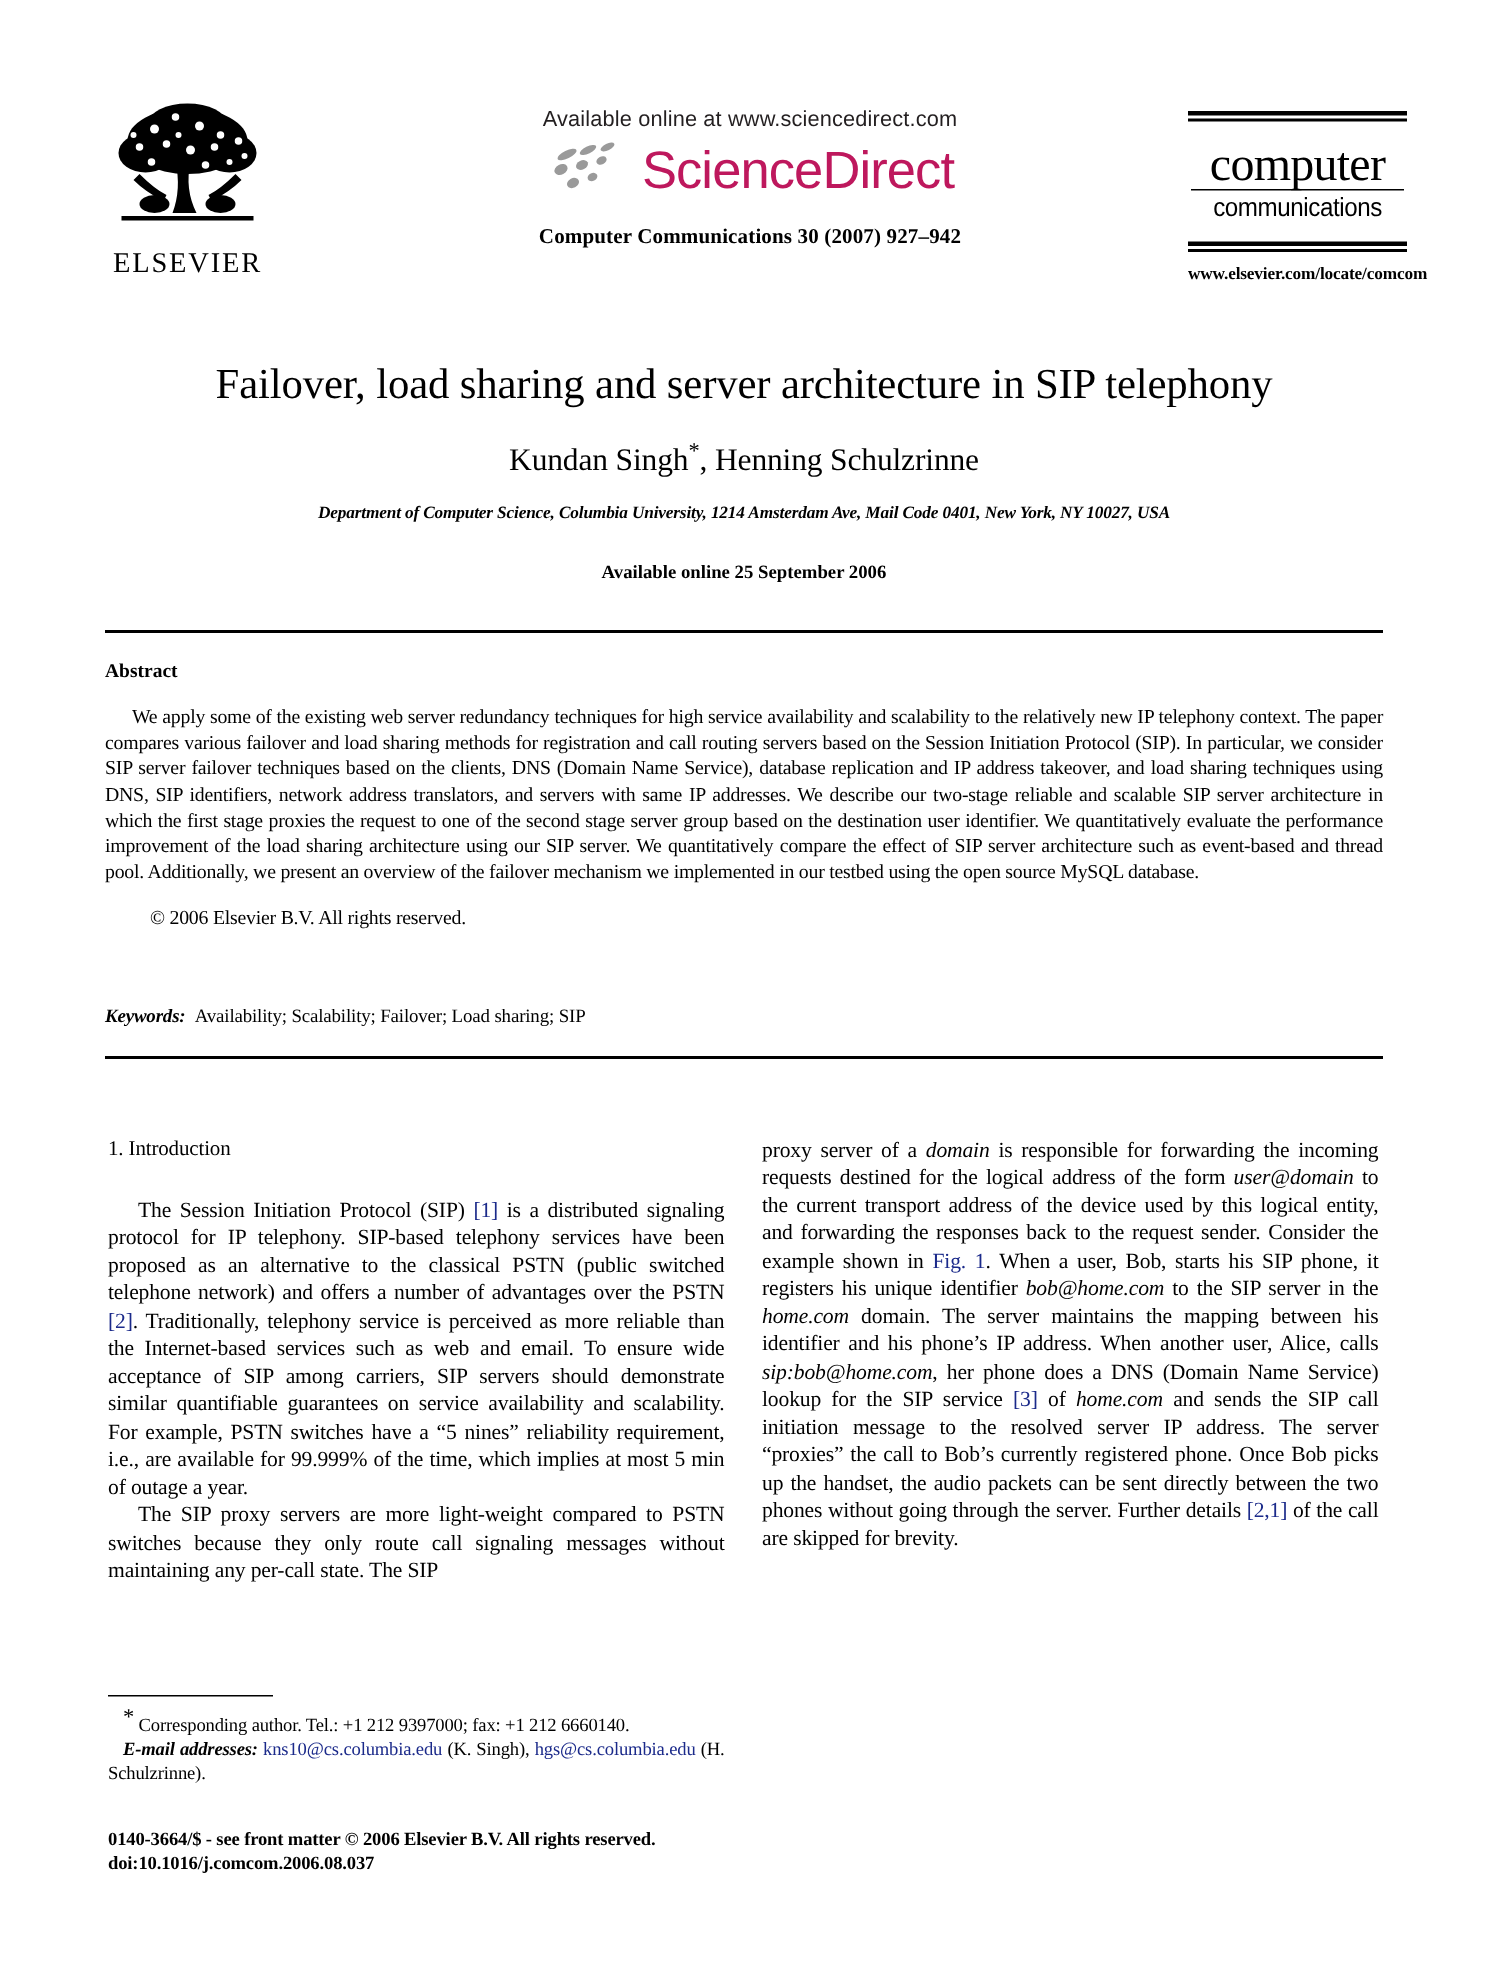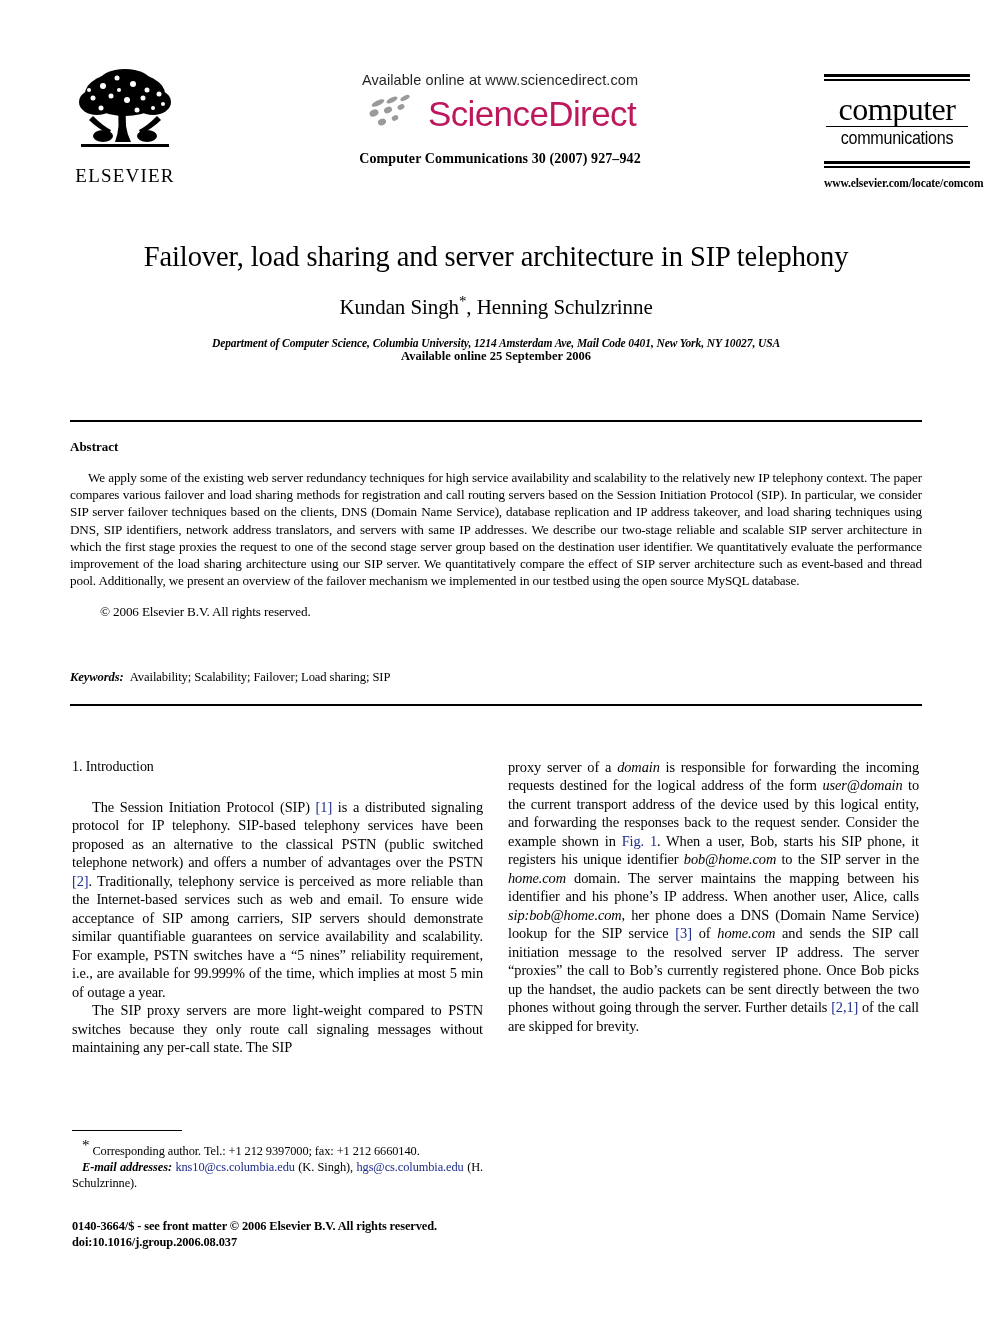--- a/index.html
+++ b/index.html
@@ -82,21 +82,21 @@
   .journal-ref {
     margin-top: 17px;
     font-family: "Liberation Serif", serif;
     font-weight: bold;
     font-size: 14px;
     letter-spacing: 0.1px;
   }
 
   .comcom-logo {
     position: absolute;
-    left: 824px;
+    left: 792px;
     top: 74px;
     width: 146px;
     text-align: center;
   }
   .rule-double {
     border-top: 3px solid #000;
     border-bottom: 2px solid #000;
     height: 2px;
     margin: 0 0 0 0;
   }
@@ -152,21 +152,21 @@
     font-style: italic;
     font-weight: bold;
     font-size: 11.5px;
     margin-top: 17px;
     letter-spacing: -0.1px;
   }
   .avail-online {
     font-family: "Liberation Serif", serif;
     font-weight: bold;
     font-size: 12.5px;
-    margin-top: 0;
+    margin-top: 26px;
   }
 
   
   .hr-main {
     position: absolute;
     left: 70px;
     width: 852px;
     border-top: 2.5px solid #000;
   }
   .hr-abstract-top { top: 420px; }
@@ -378,16 +378,16 @@
   </div>
 
   <div class="footnote">
     <div class="footnote-rule"></div>
     <p class="fn-line fn-corresponding"><span class="author-star">*</span>&nbsp;<span>Corresponding author. Tel.: +1 212 9397000; fax: +1 212 6660140.</span></p>
     <p class="fn-line fn-email"><i>E-mail addresses:</i>&nbsp;<a href="#" class="email-link">kns10@cs.columbia.edu</a>&nbsp;<span>(K. Singh)</span>,&nbsp;<a href="#" class="email-link">hgs@cs.columbia.edu</a>&nbsp;<span>(H. Schulzrinne).</span></p>
   </div>
 
   <div class="frontmatter">
     <div>0140-3664/$ - see front matter © 2006 Elsevier B.V. All rights reserved.</div>
-    <div class="doi">doi:10.1016/j.group.2006.08.037</div>
+    <div class="doi">doi:10.1016/j.comcom.2006.08.037</div>
   </div>
 
 </div>
 
 </body></html>

